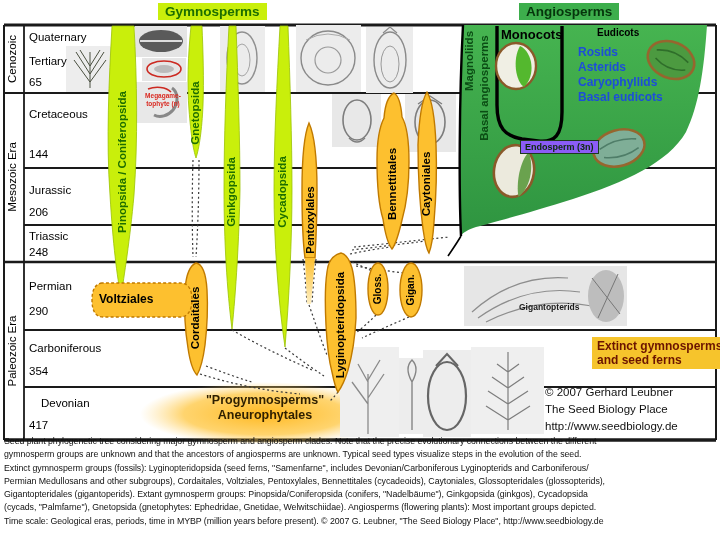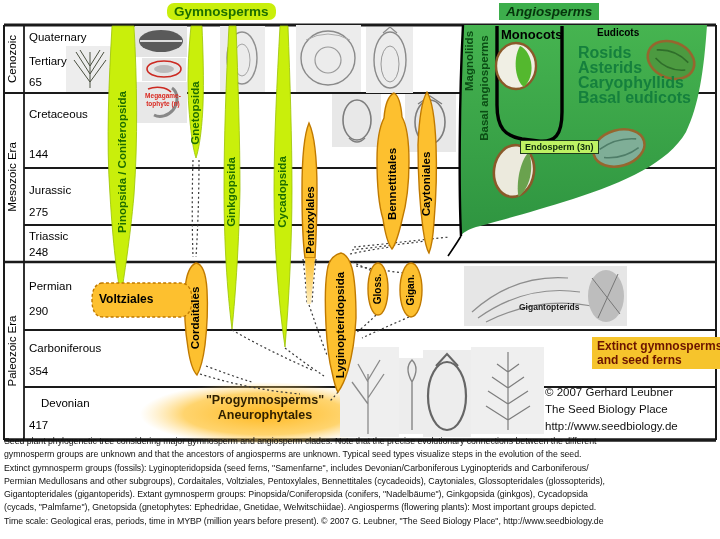--- a/index.html
+++ b/index.html
@@ -11,24 +11,24 @@
          white-space:nowrap;line-height:1;}
   .era{font-size:11.5px;color:#000;}
   .period{position:absolute;left:29px;font-size:11.5px;color:#000;white-space:nowrap;}
   .cladeG{font-weight:bold;font-size:11.5px;color:#1d6e00;}
   .cladeO{font-weight:bold;font-size:11.5px;color:#000;}
   .hdr{position:absolute;font-weight:bold;font-size:13.5px;padding:1px 7px;white-space:nowrap;}
   .hdr-gym{background:#c9ef0b;color:#1d6e00;}
   .hdr-ang{background:#3dae4c;color:#06350c;}
   .angv{font-weight:bold;font-size:11.5px;color:#0b4d14;}
   .angh{position:absolute;font-weight:bold;color:#000;white-space:nowrap;}
-  .euList div{font-weight:bold;font-size:16px;color:#15803d;line-height:15px;white-space:nowrap;}
+  .euList div{font-weight:bold;font-size:12px;color:#1d4ed8;line-height:15px;white-space:nowrap;}
   .progym{position:absolute;left:170px;top:393px;width:190px;text-align:center;
           font-weight:bold;font-size:12.5px;color:#2e1f00;line-height:15px;}
-  .endo{position:absolute;left:520px;top:140px;background:#bef264;border:1px solid #1d3b1d;
+  .endo{position:absolute;left:520px;top:140px;background:#8b5cf6;border:1px solid #1d3b1d;
         font-weight:bold;font-size:9px;color:#0c2b0c;padding:1px 4px;white-space:nowrap;}
   .mega{position:absolute;left:139px;top:92px;width:48px;text-align:center;
         font-size:6.5px;font-weight:bold;color:#d92b22;line-height:8px;}
   .gigaLbl{position:absolute;left:487px;top:302px;font-weight:bold;font-size:8.5px;color:#1a1a1a;margin-left:32px;}
   .extinct{position:absolute;left:592px;top:337px;background:#f6c42c;color:#6b1400;
            font-weight:bold;font-size:12px;line-height:14px;padding:2px 5px;white-space:nowrap;}
   .credit{position:absolute;left:545px;top:384px;font-size:11.5px;color:#111;line-height:17px;white-space:nowrap;}
   .caption{position:absolute;left:4px;top:435px;width:714px;font-size:8.8px;color:#111;
            line-height:13.3px;letter-spacing:-0.05px;white-space:nowrap;}
 </style>
@@ -205,34 +205,34 @@
         <ellipse cx="619" cy="148" rx="26" ry="18" fill="#7fae97" stroke="#96662e" stroke-width="2.6"></ellipse>
         <path d="M600,144 q19,-7 38,0 M602,153 q18,7 36,0" fill="none" stroke="#4f7d68" stroke-width="1.6"></path>
       </g>
       <g transform="rotate(8 514 171)">
         <ellipse cx="514" cy="171" rx="20" ry="26" fill="#eceadd" stroke="#8a5a2a" stroke-width="2.6"></ellipse>
         <path d="M526,150 C534,166 532,186 522,196 C518,184 518,162 526,150 Z" fill="#6aa24e"></path>
       </g>
     </g>
   </svg>
 
-  <div class="hdr hdr-gym" style="left:167px;top:3px;border-radius:7px;">Gymnosperms</div>
-  <div class="hdr hdr-ang" style="left:499px;top:3px;font-style:italic;">Angiosperms</div>
+  <div class="hdr hdr-gym" style="left:158px;top:3px;">Gymnosperms</div>
+  <div class="hdr hdr-ang" style="left:519px;top:3px;">Angiosperms</div>
 
   <div class="vtext era" style="left:13px;top:59px;">Cenozoic</div>
   <div class="vtext era" style="left:13px;top:177px;">Mesozoic Era</div>
   <div class="vtext era" style="left:13px;top:351px;">Paleozoic Era</div>
 
   <div class="period" style="top:31px;">Quaternary</div>
   <div class="period" style="top:55px;">Tertiary</div>
   <div class="period" style="top:76px;">65</div>
   <div class="period" style="top:108px;">Cretaceous</div>
   <div class="period" style="top:148px;">144</div>
   <div class="period" style="top:184px;">Jurassic</div>
-  <div class="period" style="top:206px;">275</div>
+  <div class="period" style="top:206px;">206</div>
   <div class="period" style="top:230px;">Triassic</div>
   <div class="period" style="top:246px;">248</div>
   <div class="period" style="top:280px;">Permian</div>
   <div class="period" style="top:305px;">290</div>
   <div class="period" style="top:342px;">Carboniferous</div>
   <div class="period" style="top:365px;">354</div>
   <div class="period" style="top:397px;padding-left:12px;">Devonian</div>
   <div class="period" style="top:419px;">417</div>
 
   <div class="vtext cladeG" style="left:123px;top:162px;">Pinopsida / Coniferopsida</div>

